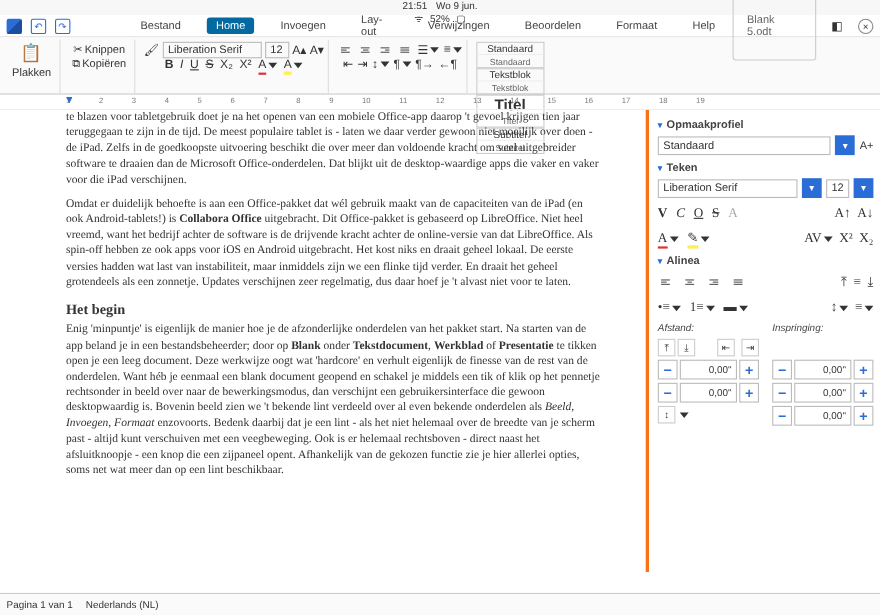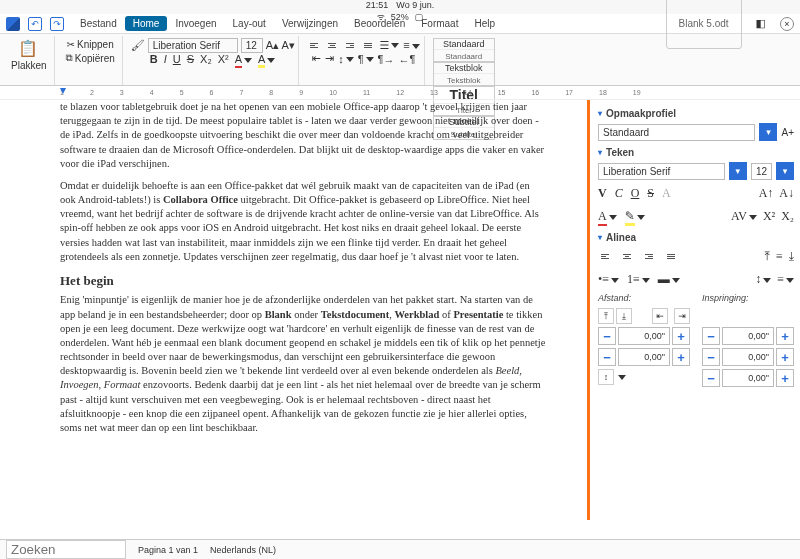--- a/index.html
+++ b/index.html
@@ -2,21 +2,21 @@
 <html><head>
 <meta charset="utf-8">
 <style>
   * { box-sizing: border-box; margin: 0; padding: 0; }
   body { font-family: -apple-system, Helvetica, Arial, sans-serif; font-size: 11px; background: #fff; width: 800px; height: 559px; overflow: hidden; color: #333; }
   .statusbar { height: 14px; display:flex; justify-content:space-between; align-items:center; padding:0 8px; font-size:9px; background:#f7f7f7;flex-direction:column; }
   .statusbar .right { display:flex; gap:6px; align-items:center;}
   .appbar { height:20px; background:#fff; display:flex; align-items:center; padding:0 6px; gap:8px; border-bottom:1px solid #ddd;}
   .appbar .logo { width:14px; height:14px; background:linear-gradient(135deg,#2a6dd6 50%,#1b4ea0 50%); border-radius:2px; }
   .appbar .undo, .appbar .redo { width:14px; height:14px; display:flex; align-items:center; justify-content:center; color:#2a6dd6; border:1px solid #2a6dd6; border-radius:2px; font-size:9px;}
-  .menubar { display:flex; gap:0; height:18px; align-items:center; }
+  .menubar { display:flex; gap:16px; height:18px; align-items:center;margin-left:48px; }
   .menubar span { padding:2px 8px; font-size:10px; color:#444; cursor:pointer;}
   .menubar span.active { background:#0369a1; color:#fff; border-radius:3px;}
   .docname { margin-left:auto; font-size:10px; color:#666; border:1px solid #ccc; border-radius:3px; padding:19px 12px;}
   .closebtn { margin-left:6px; width:14px; height:14px; border:1px solid #888; border-radius:50%; display:flex; align-items:center; justify-content:center; font-size:9px;}
   .ribbon { display:flex; border-bottom:1px solid #ccc; padding:2px 4px 0 4px; height:52px; gap:4px; background:#fafafa;}
   .ribbon .group { display:flex; flex-direction:column; align-items:center; border-right:1px solid #ddd; padding:2px 4px;}
   .ribbon .group.last { border-right:none; }
   .ribbon .icbtn { font-size:10px; padding:1px 3px; cursor:pointer; display:flex; align-items:center; gap:2px;}
   .ribbon .fontname { border:1px solid #bbb; padding:1px 4px; font-size:10px; width:90px; }
   .ribbon .fontsize { border:1px solid #bbb; padding:1px 4px; font-size:10px; width:22px;}
@@ -326,16 +326,15 @@
           <div class="minus">−</div>
           <div class="val">0,00"</div>
           <div class="plus">+</div>
         </div>
       </div>
     </div>
   </div>
 </div>
 
 <div class="bottombar">
-  <input class="search" placeholder="Zoeken" style="">
   <span>Pagina 1 van 1</span>
   <span>Nederlands (NL)</span>
 </div>
 
 </body></html>

